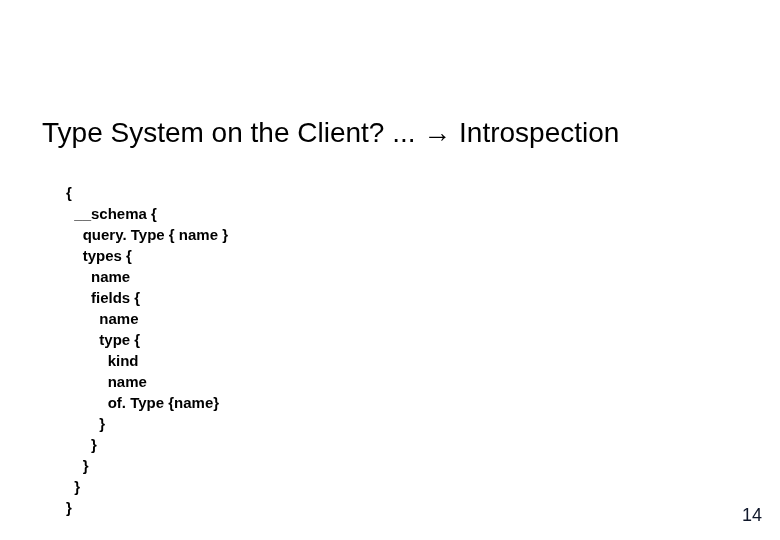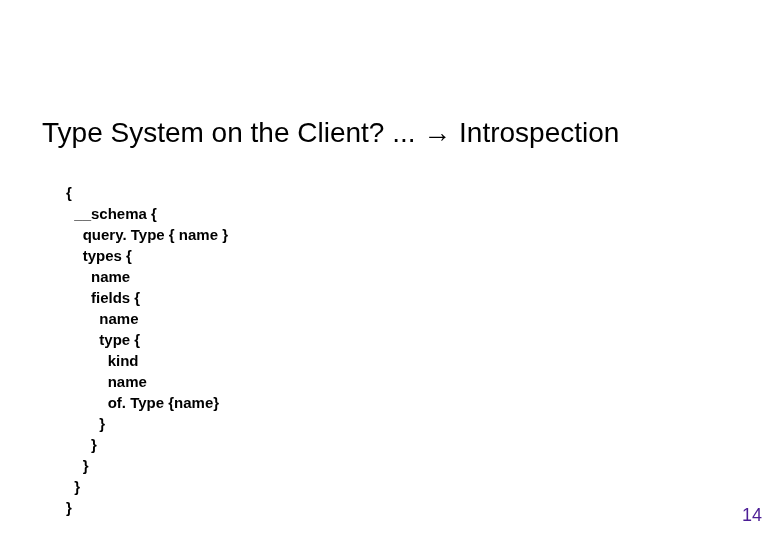--- a/index.html
+++ b/index.html
@@ -23,21 +23,21 @@
     color: #000;
     line-height: 1.4;
     white-space: pre;
     font-family: Arial, Helvetica, sans-serif;
   }
   .pagenum {
     position: absolute;
     right: 22px;
     bottom: 18px;
     font-size: 18px;
-    color: #4c1d95;
+    color: #0f172a;
   }
 </style>
 </head>
 <body>
 
 <div class="slide">
   <div class="title">Type System on the Client? ... → Introspection</div>
   <div class="code">{
   __schema {
     query. Type { name }

